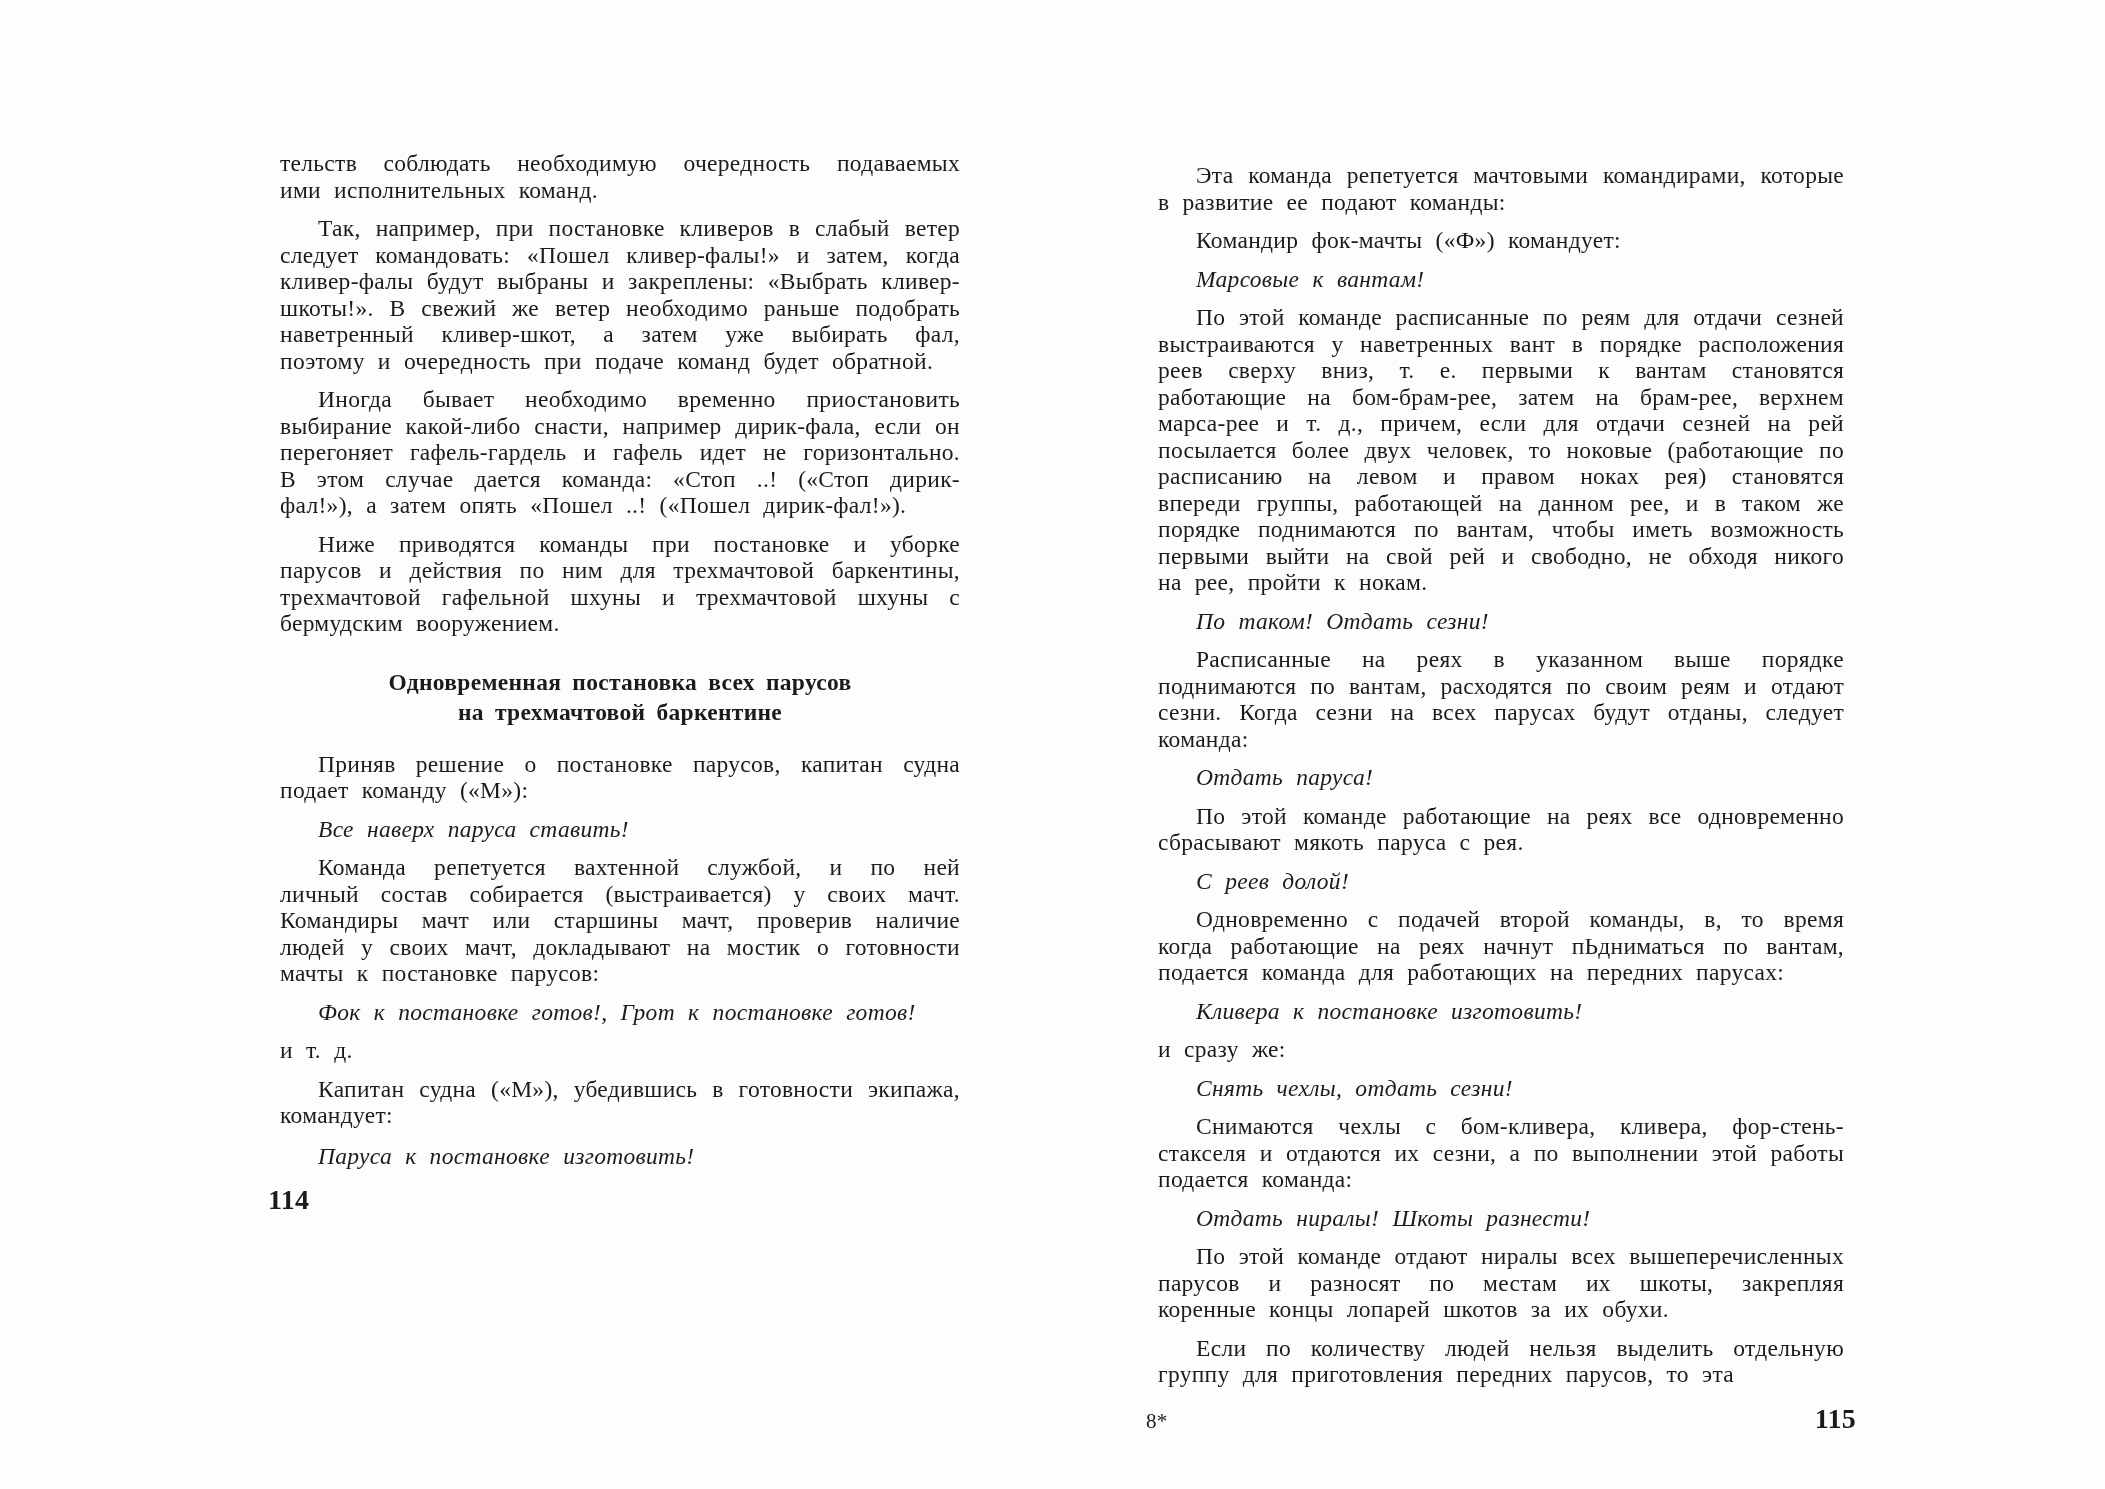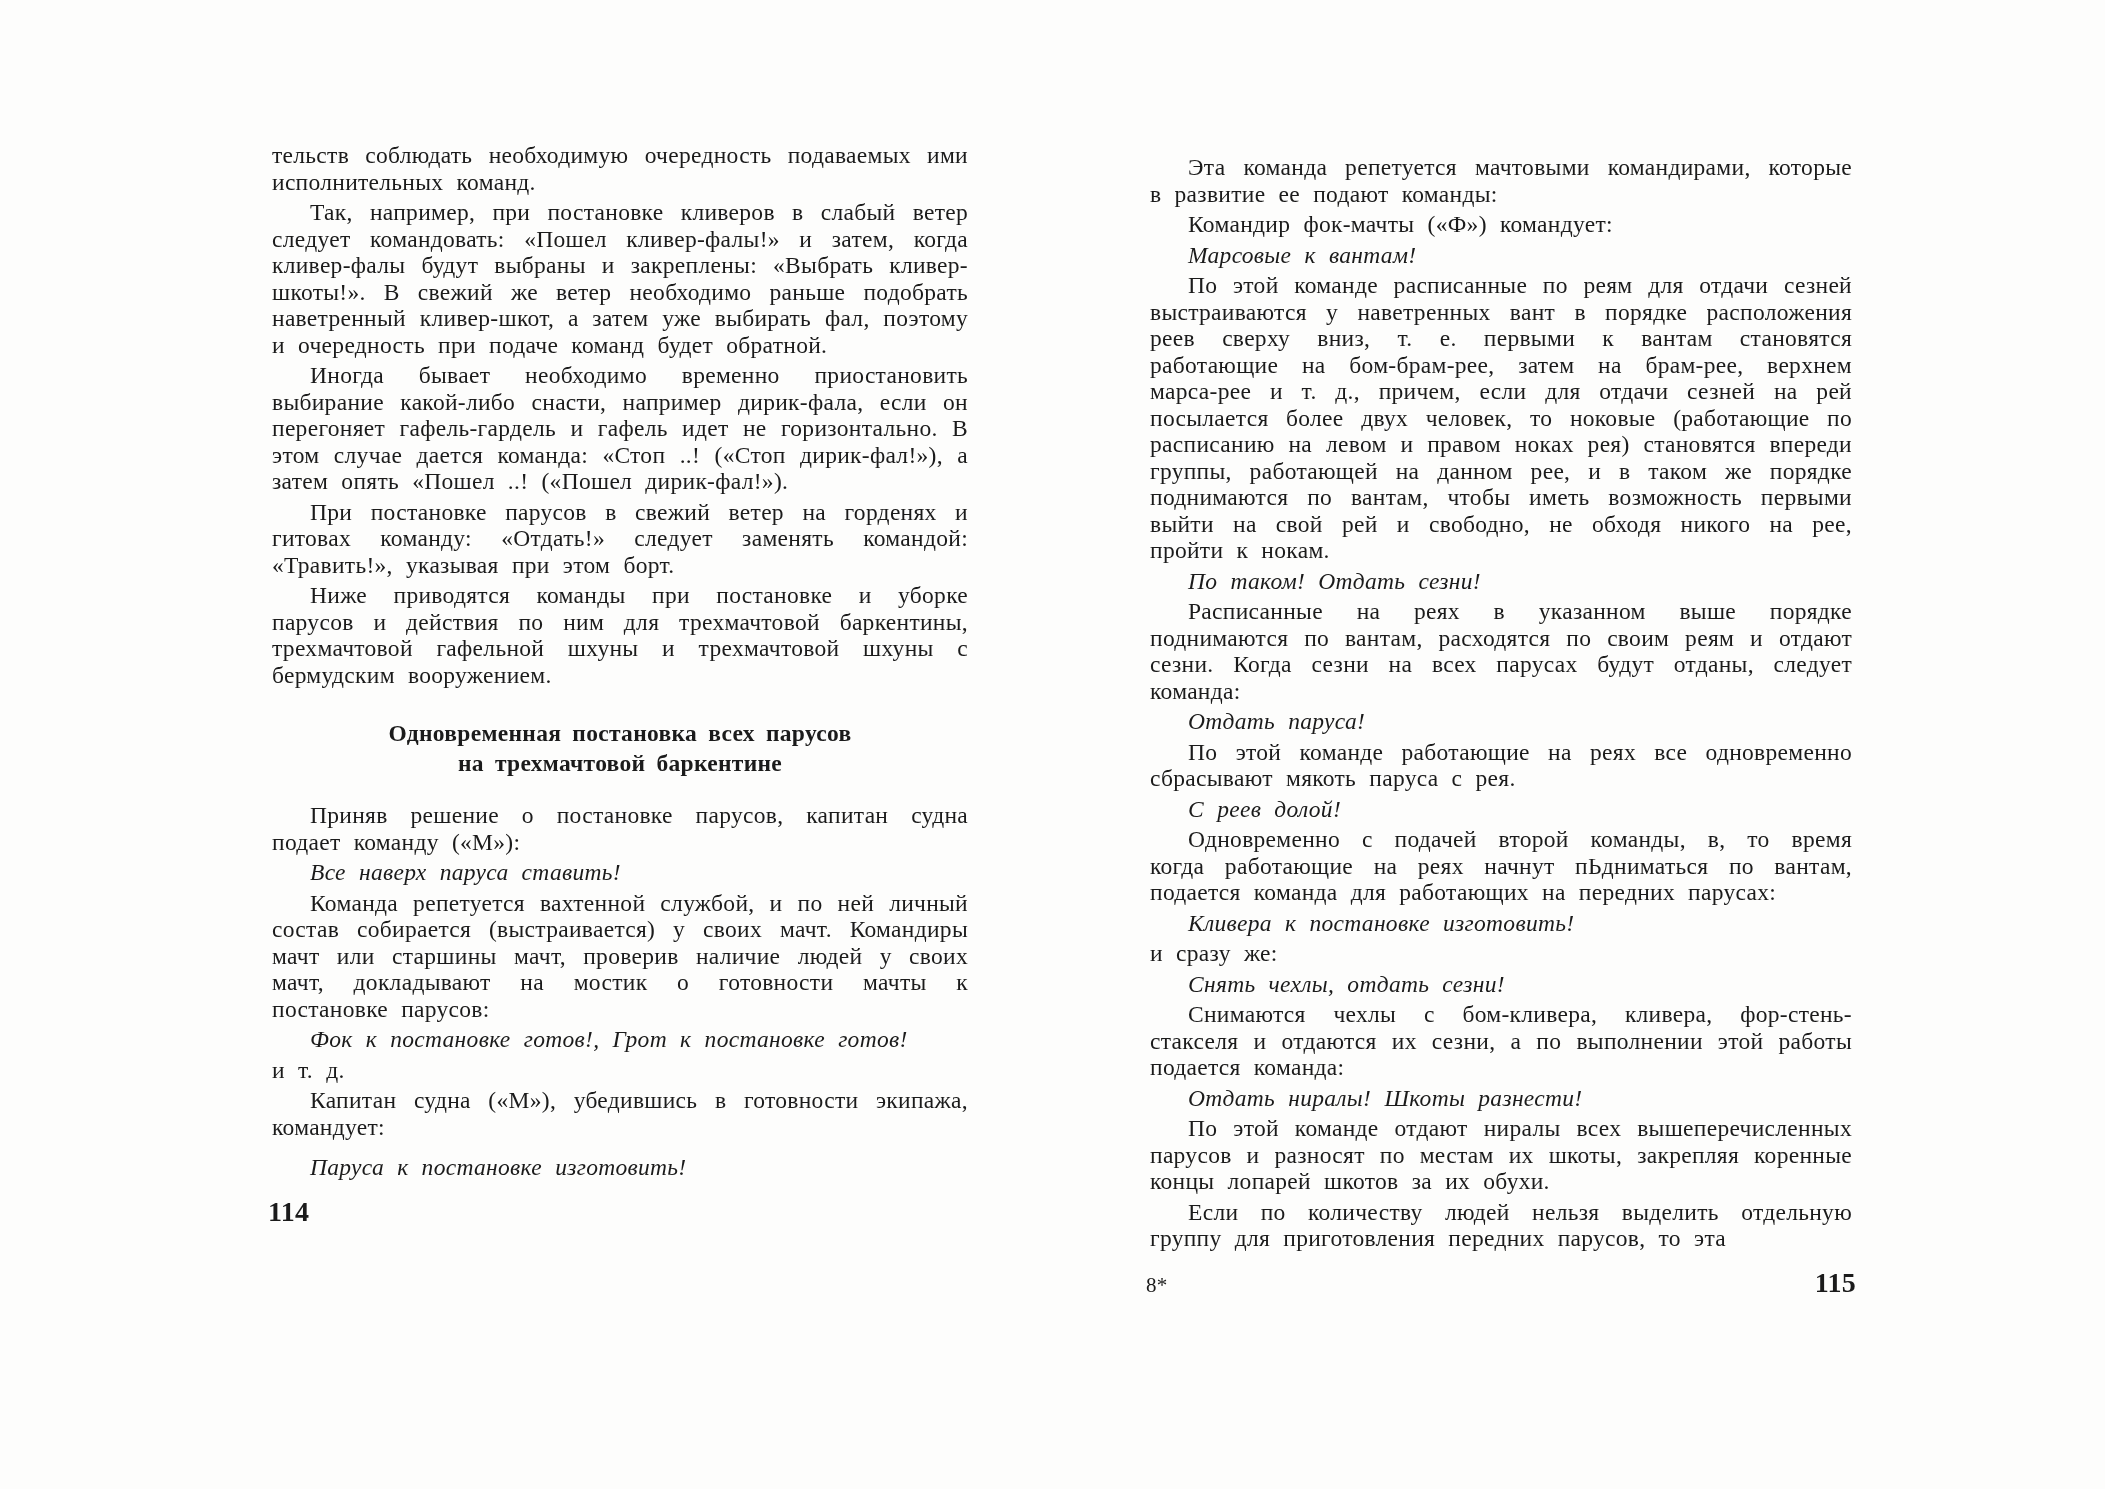--- a/index.html
+++ b/index.html
@@ -14,21 +14,21 @@
   }
   .col {
     position: absolute;
     font-size: 23.5px;
     line-height: 26.5px;
     letter-spacing: 0.3px;
     word-spacing: 7px;
   }
   .col-left  { left: 268px;  top: 138px; width: 704px; }
   .col-right { left: 1146px; top: 150px; width: 710px; }
-  .col p { margin: 4px; text-align: justify; }
+  .col p { margin: 12px; text-align: justify; }
   .ind  { text-indent: 38px; }
   .cont { text-indent: 0; }
   .cmd  { font-style: italic; text-indent: 38px; text-align: center; }
   .spaced { margin-top: 14px !important; }
   .heading {
     font-weight: bold;
     text-align: center;
     margin: 30px 0 24px 0;
     line-height: 30px;
     word-spacing: 5px;
@@ -45,21 +45,20 @@
 </style>
 </head>
 <body>
 
 <div class="spread">
 
   <div class="col col-left">
     <p class="cont">тельств соблюдать необходимую очередность подаваемых ими исполнительных команд.</p>
     <p class="ind">Так, например, при постановке кливеров в слабый ветер следует командовать: «Пошел кливер-фалы!» и затем, когда кливер-фалы будут выбраны и закреплены: «Выбрать кливер-шкоты!». В свежий же ветер необходимо раньше подобрать наветренный кливер-шкот, а затем уже выбирать фал, поэтому и очередность при подаче команд будет обратной.</p>
     <p class="ind">Иногда бывает необходимо временно приостановить выбирание какой-либо снасти, например дирик-фала, если он перегоняет гафель-гардель и гафель идет не горизонтально. В этом случае дается команда: «Стоп ..! («Стоп дирик-фал!»), а затем опять «Пошел ..! («Пошел дирик-фал!»).</p>
-    <p class="ind">При постановке парусов в свежий ветер на горденях и гитовах команду: «Отдать!» следует заменять командой: «Травить!», указывая при этом борт.</p>
     <p class="ind">Ниже приводятся команды при постановке и уборке парусов и действия по ним для трехмачтовой баркентины, трехмачтовой гафельной шхуны и трехмачтовой шхуны с бермудским вооружением.</p>
 
     <div class="heading">
       <div>Одновременная постановка всех парусов</div>
       <div>на трехмачтовой баркентине</div>
     </div>
 
     <p class="ind">Приняв решение о постановке парусов, капитан судна подает команду («М»):</p>
     <p class="cmd">Все наверх паруса ставить!</p>
     <p class="ind">Команда репетуется вахтенной службой, и по ней личный состав собирается (выстраивается) у своих мачт. Командиры мачт или старшины мачт, проверив наличие людей у своих мачт, докладывают на мостик о готовности мачты к постановке парусов:</p>

